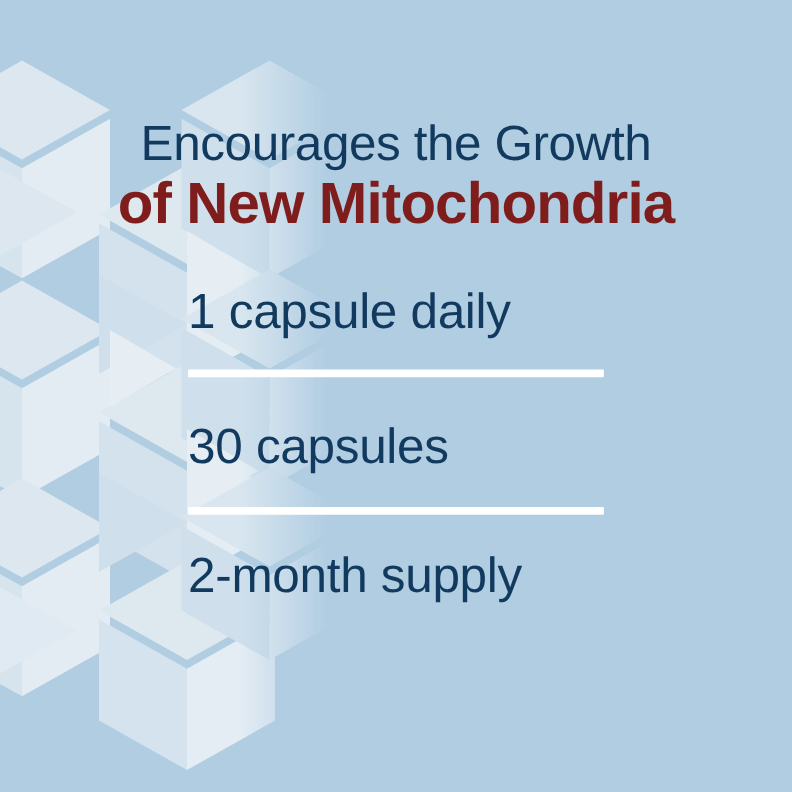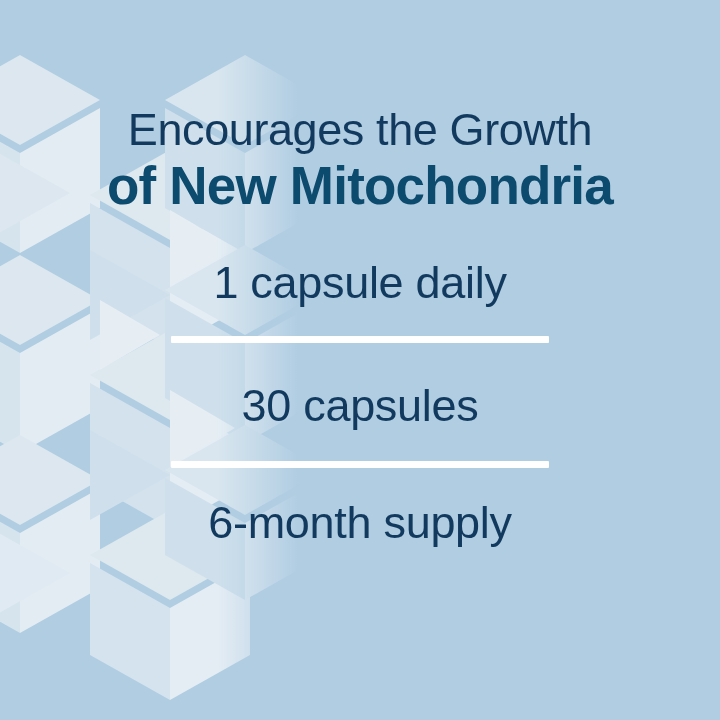--- a/index.html
+++ b/index.html
@@ -55,21 +55,21 @@
     color: #123a5e;
     font-size: 45px;
     font-weight: 400;
     letter-spacing: -0.4px;
     line-height: 52px;
     white-space: nowrap;
   }
 
   .headline-2 {
     display: block;
-    color: #0c4a6e;
+    color: #7f1d1d;
     font-size: 53px;
     font-weight: 700;
     letter-spacing: -0.8px;
     line-height: 60px;
     white-space: nowrap;
   }
 
   .facts {
     margin-top: 30px;
     width: 378px;
@@ -78,21 +78,21 @@
     align-items: center;
   }
 
   .fact-line {
     color: #123a5e;
     font-size: 45px;
     font-weight: 400;
     letter-spacing: -0.3px;
     line-height: 54px;
     white-space: nowrap;
-    text-align: center;
+    text-align: left;
     width: 100%;
   }
 
   .fact-1 { margin-top: 10px; }
   .fact-2 { margin-top: 36px; }
   .fact-3 { margin-top: 28px; }
 
   .divider {
     width: 378px;
     height: 7px;
@@ -187,17 +187,17 @@
     <div class="facts">
 
       <div class="fact-line fact-1">1 capsule daily</div>
 
       <div class="divider divider-1"></div>
 
       <div class="fact-line fact-2">30 capsules</div>
 
       <div class="divider divider-2"></div>
 
-      <div class="fact-line fact-3">6-month supply</div>
+      <div class="fact-line fact-3">2-month supply</div>
 
     </div>
   </div>
 </div>
 
 </body></html>

